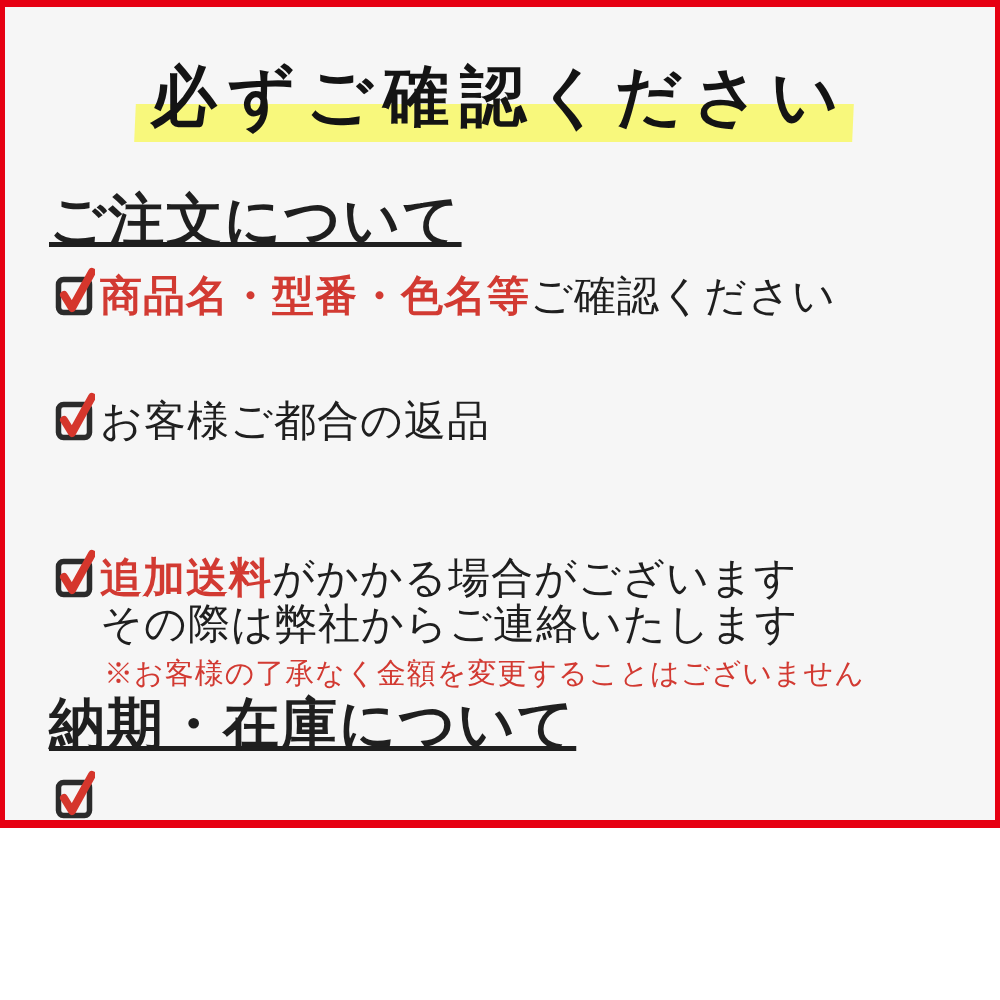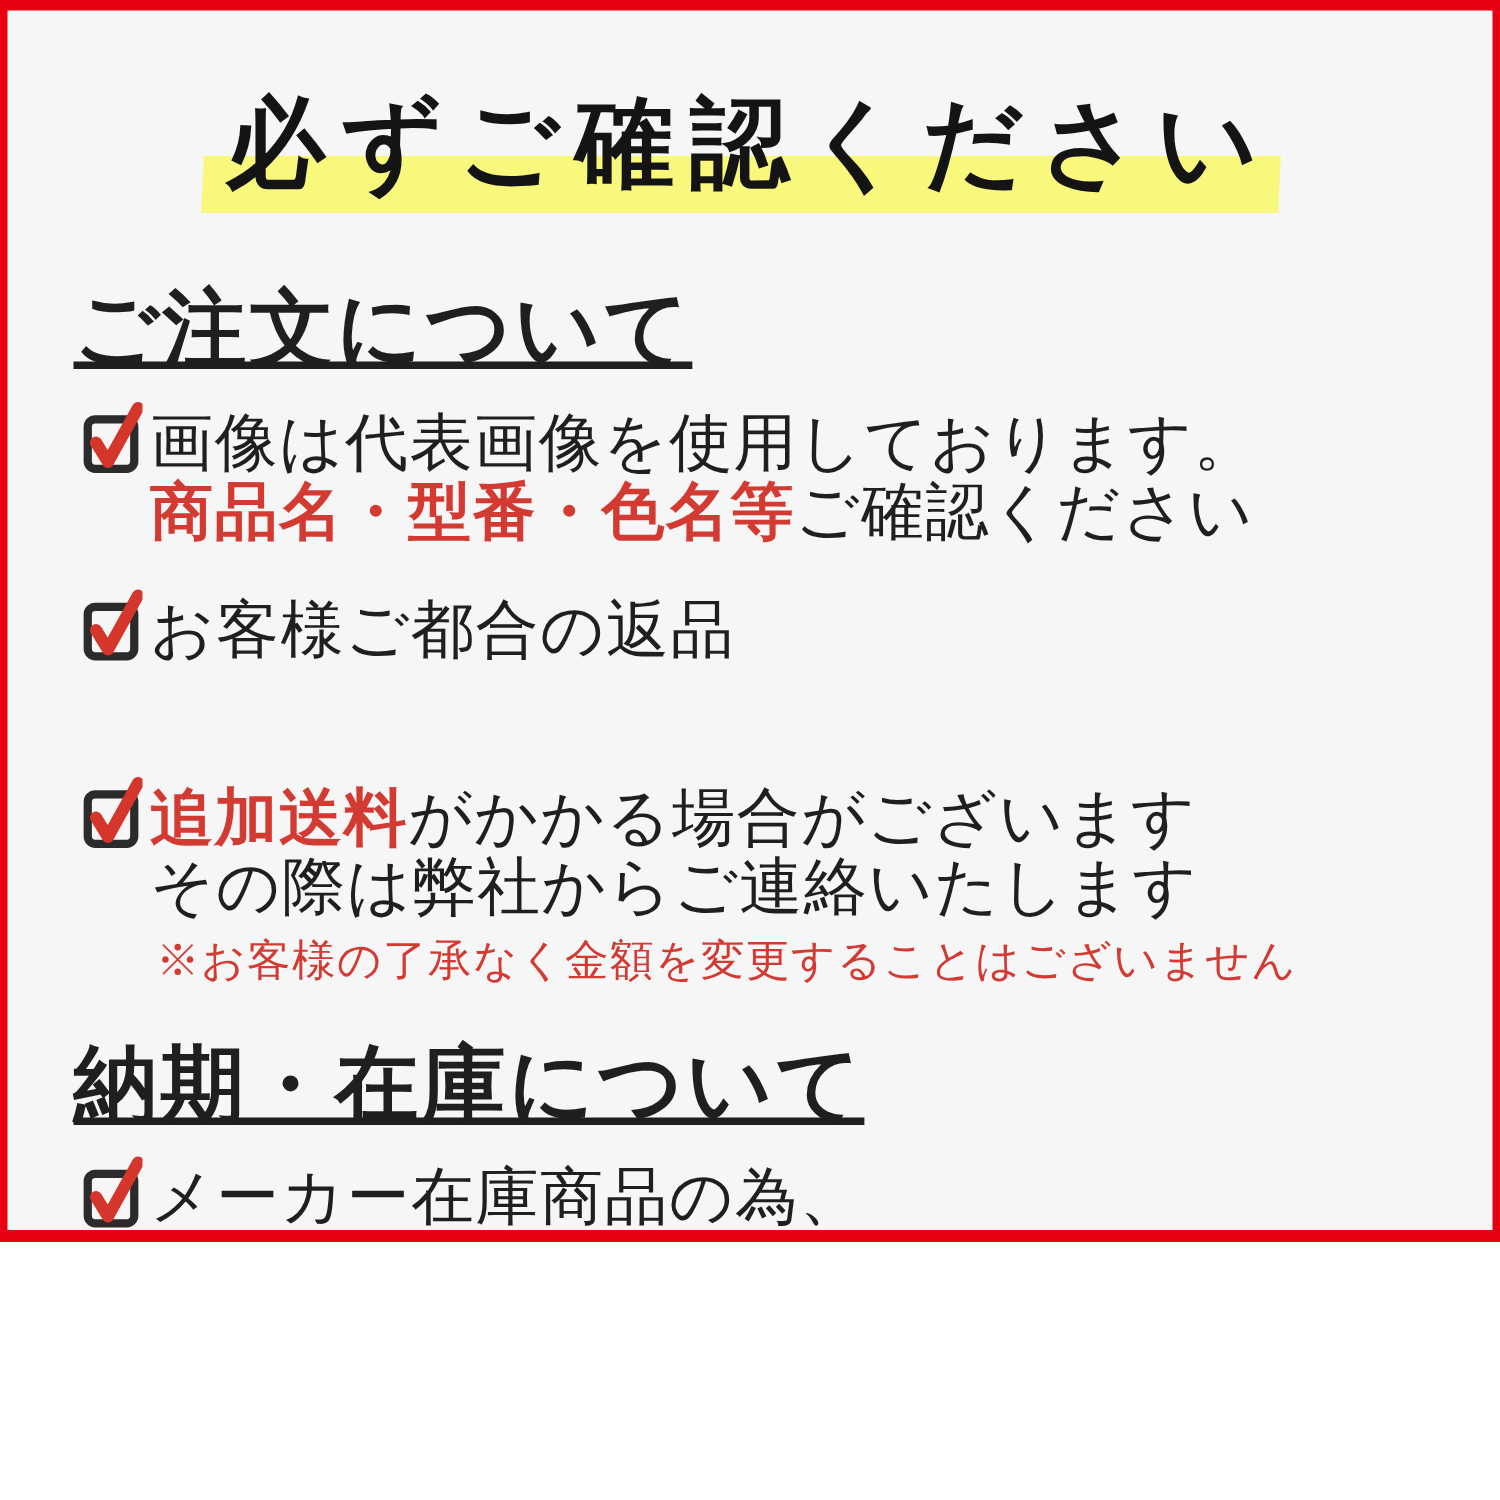--- a/index.html
+++ b/index.html
@@ -52,21 +52,21 @@
   }
   .heading.h-order{top:185px;}
   .heading.h-stock{top:689px;text-align:right;}
   
   .item{
     position:absolute;left:50px;right:20px;
     padding-left:45px;
   }
   .item.i1{top:266px;}
   .item.i2{top:391px;}
-  .item.i3{top:516px;}
+  .item.i3{top:548px;}
   .item.i4{top:769px;}
   .item.i5{top:889px;}
   .cb{
     position:absolute;left:0;top:-8px;
     width:40px;height:52px;
   }
   .line{
     font-size:42px;line-height:46px;letter-spacing:1px;
     color:var(--ink);white-space:nowrap;
   }
@@ -89,21 +89,20 @@
     </span>
   </div>
 
   <h2 class="heading h-order">ご注文について</h2>
 
   <div class="item i1">
     <svg class="cb" viewBox="0 0 40 52" aria-hidden="true">
       <rect x="3.5" y="14.5" width="31" height="33" rx="5" fill="none" stroke="#2b2b2b" stroke-width="5.5"></rect>
       <path d="M 9 30 L 17 43 L 37 7" fill="none" stroke="#d5362c" stroke-width="8" stroke-linecap="round" stroke-linejoin="round"></path>
     </svg>
-    <div class="line"><span>画像は代表画像を使用しております。</span></div>
     <div class="line"><span class="red">商品名・型番・色名等</span><span>ご確認ください</span></div>
   </div>
 
   <div class="item i2">
     <svg class="cb" viewBox="0 0 40 52" aria-hidden="true">
       <rect x="3.5" y="14.5" width="31" height="33" rx="5" fill="none" stroke="#2b2b2b" stroke-width="5.5"></rect>
       <path d="M 9 30 L 17 43 L 37 7" fill="none" stroke="#d5362c" stroke-width="8" stroke-linecap="round" stroke-linejoin="round"></path>
     </svg>
     <div class="line"><span>お客様ご都合の返品</span></div>
   </div>
@@ -118,17 +117,16 @@
     <div class="note">※お客様の了承なく金額を変更することはございません</div>
   </div>
 
   <h2 class="heading h-stock">納期・在庫について</h2>
 
   <div class="item i4">
     <svg class="cb" viewBox="0 0 40 52" aria-hidden="true">
       <rect x="3.5" y="14.5" width="31" height="33" rx="5" fill="none" stroke="#2b2b2b" stroke-width="5.5"></rect>
       <path d="M 9 30 L 17 43 L 37 7" fill="none" stroke="#d5362c" stroke-width="8" stroke-linecap="round" stroke-linejoin="round"></path>
     </svg>
-    <div class="line"><span>メーカー在庫商品の為、</span></div>
   </div>
 
 
 </div>
 
 </body></html>

